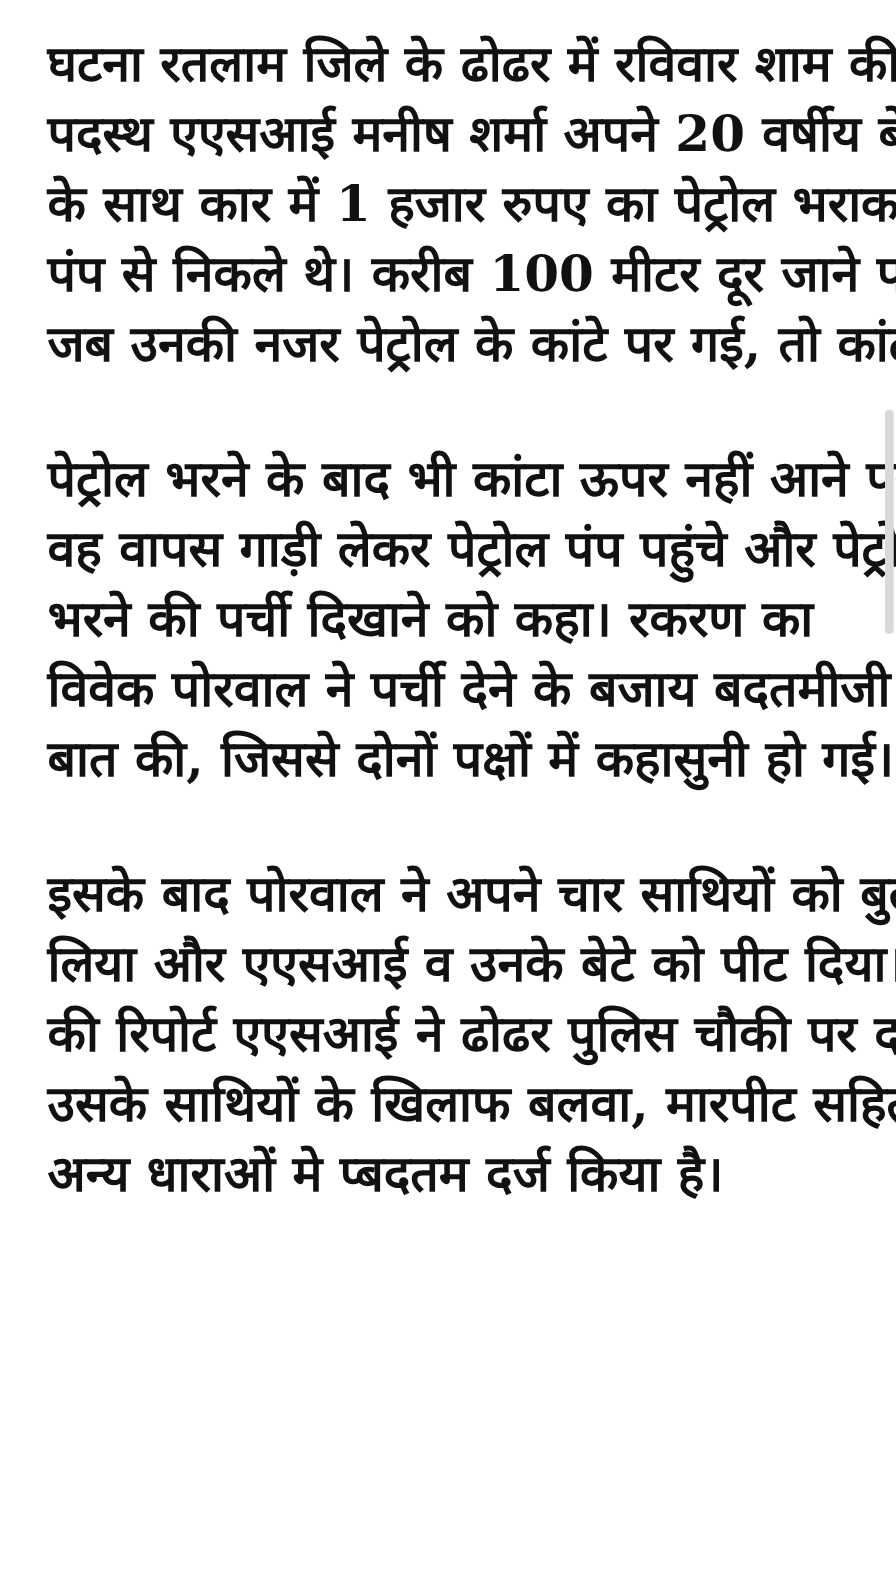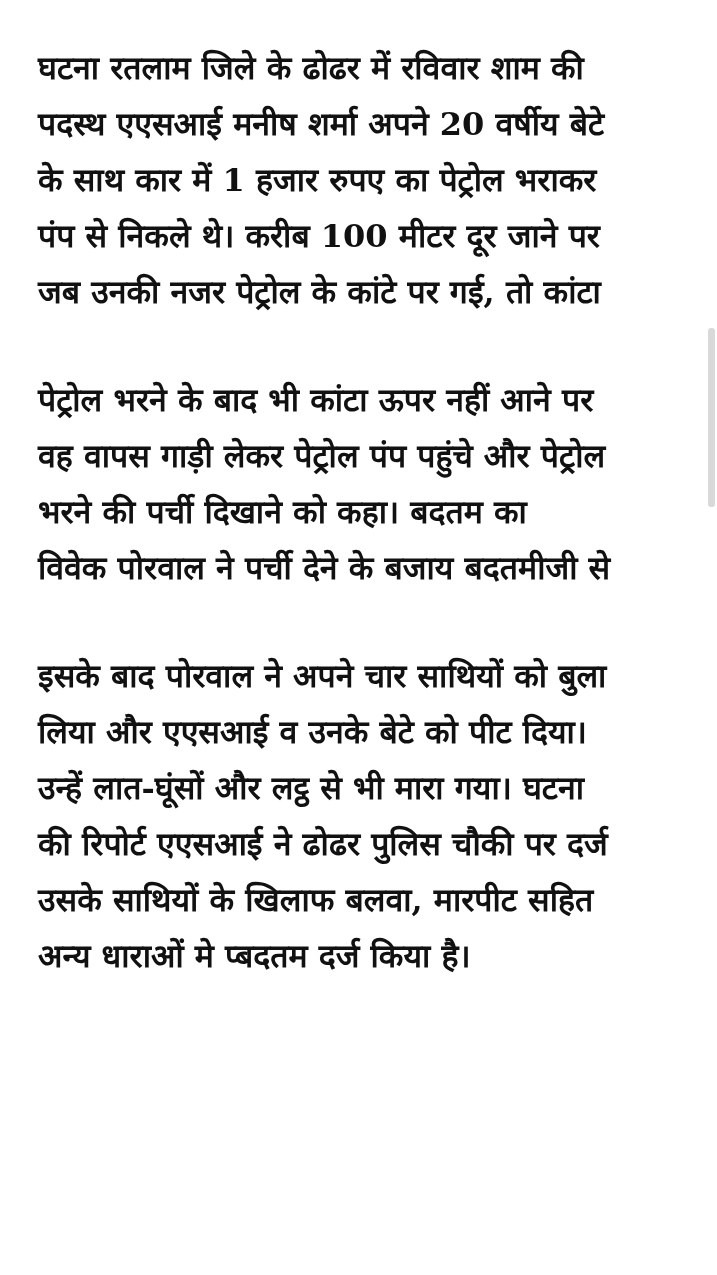--- a/index.html
+++ b/index.html
@@ -21,23 +21,23 @@
     background: #ffffff;
   }
   .article {
     position: absolute;
     top: 24px;
     left: 38px;
     right: 40px;
     color: #111111;
   }
   .para {
-    margin: 16px 0 52px 0;
+    margin: 0 0 52px 0;
     padding: 0;
-    font-size: 32px;
+    font-size: 40px;
     line-height: 56px;
     font-weight: 700;
     letter-spacing: 0;
   }
   .para:last-child {
     margin-bottom: 0;
   }
   .line {
     display: block;
     white-space: nowrap;
@@ -60,26 +60,26 @@
       <p class="para">
         <span class="line">घटना रतलाम जिले के ढोढर में रविवार शाम की</span>
         <span class="line">पदस्थ एएसआई मनीष शर्मा अपने 20 वर्षीय बेटे</span>
         <span class="line">के साथ कार में 1 हजार रुपए का पेट्रोल भराकर</span>
         <span class="line">पंप से निकले थे। करीब 100 मीटर दूर जाने पर</span>
         <span class="line">जब उनकी नजर पेट्रोल के कांटे पर गई, तो कांटा</span>
       </p>
       <p class="para">
         <span class="line">पेट्रोल भरने के बाद भी कांटा ऊपर नहीं आने पर</span>
         <span class="line">वह वापस गाड़ी लेकर पेट्रोल पंप पहुंचे और पेट्रोल</span>
-        <span class="line">भरने की पर्ची दिखाने को कहा। बदतम का</span>
+        <span class="line">भरने की पर्ची दिखाने को कहा। रकरण का</span>
         <span class="line">विवेक पोरवाल ने पर्ची देने के बजाय बदतमीजी से</span>
+        <span class="line">बात की, जिससे दोनों पक्षों में कहासुनी हो गई।</span>
       </p>
       <p class="para">
         <span class="line">इसके बाद पोरवाल ने अपने चार साथियों को बुला</span>
         <span class="line">लिया और एएसआई व उनके बेटे को पीट दिया।</span>
-        <span class="line">उन्हें लात-घूंसों और लट्ठ से भी मारा गया। घटना</span>
         <span class="line">की रिपोर्ट एएसआई ने ढोढर पुलिस चौकी पर दर्ज</span>
         <span class="line">उसके साथियों के खिलाफ बलवा, मारपीट सहित</span>
         <span class="line">अन्य धाराओं मे प्बदतम दर्ज किया है।</span>
       </p>
     </div>
   <div class="scrollbar-thumb" style="background: rgb(217, 217, 217);"></div>
 </div>
 
 </body></html>

